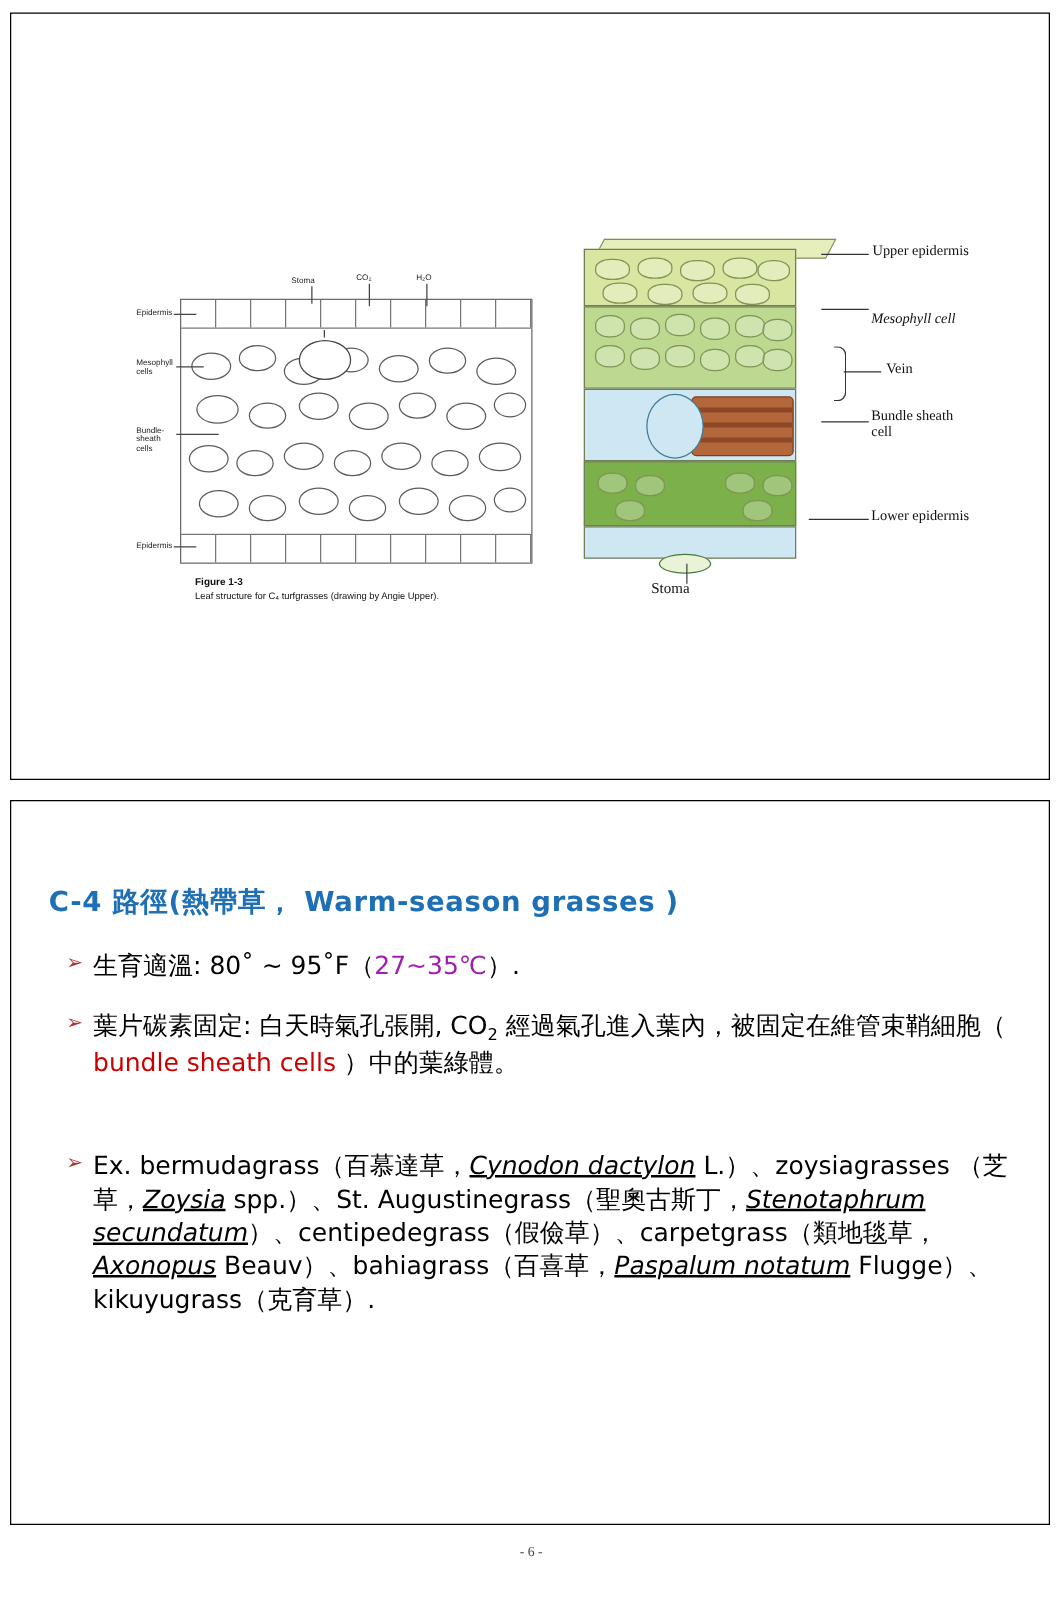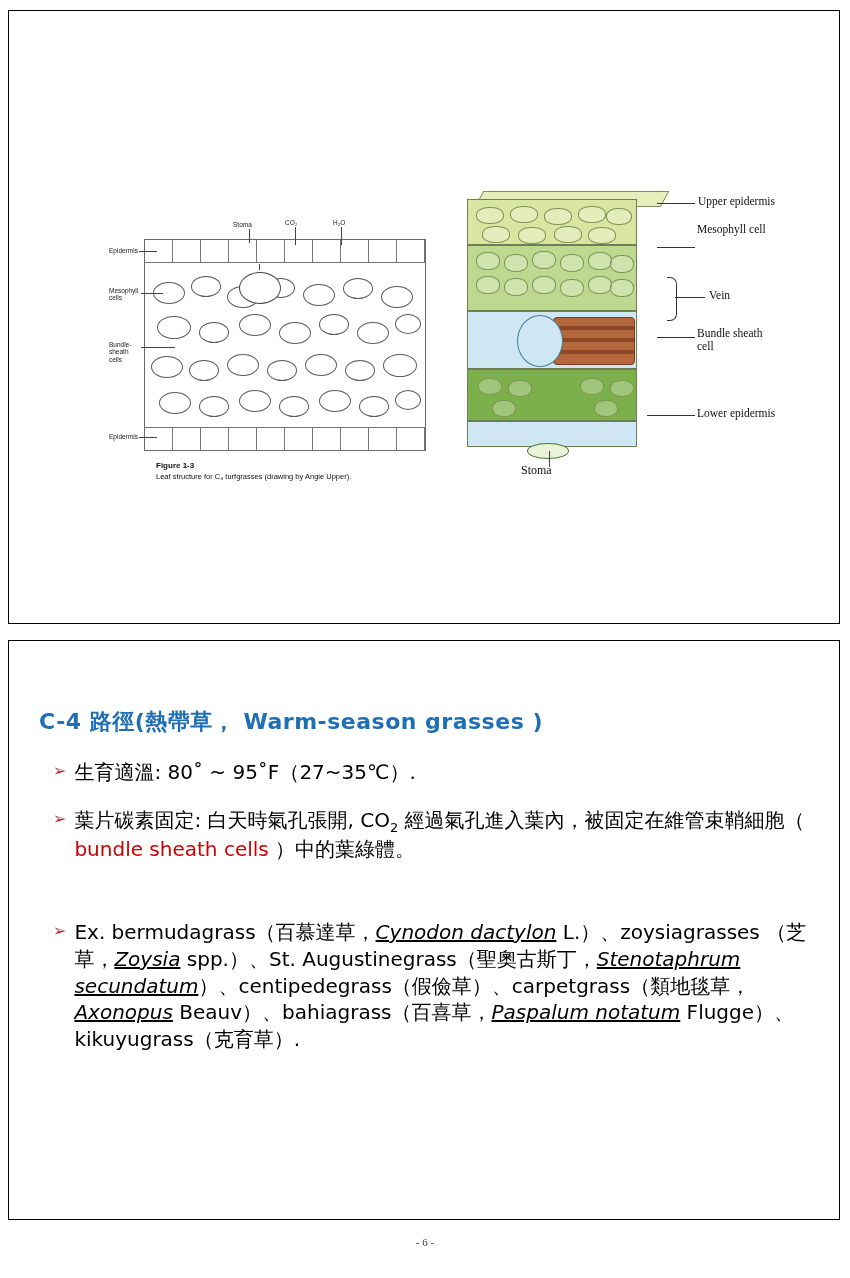--- a/index.html
+++ b/index.html
@@ -280,21 +280,21 @@
   }
   .bullet-text {
     font-size: 20px;
     color: #000;
     line-height: 1.34;
     font-family: "DejaVu Sans", "Liberation Sans", sans-serif;
   }
   .b1 { top: 118px; }
   .b2 { top: 166px; }
   .b3 { top: 278px; }
-  .red { color: #000000; }
+  .red { color: #a21caf; }
   .ital { font-style: italic; text-decoration: underline; }
   .sub { font-size: 13px; vertical-align: sub; }
   .bsc {
     color: #cc0000;
     font-family: "DejaVu Sans", "Liberation Sans", sans-serif;
   }
   .page-num {
     position: absolute;
     left: 0;
     width: 850px;
@@ -447,21 +447,21 @@
           <div class="vein-bundle">
             <div class="vein-stripe" style="top:8px;"></div>
             <div class="vein-stripe" style="top:20px;"></div>
             <div class="vein-stripe" style="top:32px;"></div>
           </div>
           <div class="vein-circle"></div>
           <div class="stoma-shape"></div>
         </div>
 
         <div class="lbl-right" style="left:236px; top:14px;  width:78px;text-align:right;">Upper epidermis</div>
-        <div class="lbl-right" style="left:236px; top:42px;  width:80px;">Mesophyll cell</div>
+        <div class="lbl-right" style="left:236px; top:68px;  width:80px;font-style:italic;">Mesophyll cell</div>
         <div class="lbl-right" style="left:248px; top:108px;">Vein</div>
         <div class="lbl-right" style="left:236px; top:146px; width:80px;">Bundle sheath cell</div>
         <div class="lbl-right" style="left:236px; top:226px; width:82px;">Lower epidermis</div>
 
         <div class="callout" style="left:196px; top:22px;  width:38px;"></div>
         <div class="callout" style="left:196px; top:66px;  width:38px;"></div>
         <div class="callout" style="left:214px; top:116px; width:30px;"></div>
         <div class="brace" style="left:206px; top:96px;  height:42px;"></div>
         <div class="callout" style="left:196px; top:156px; width:38px;"></div>
         <div class="callout" style="left:186px; top:234px; width:48px;"></div>

